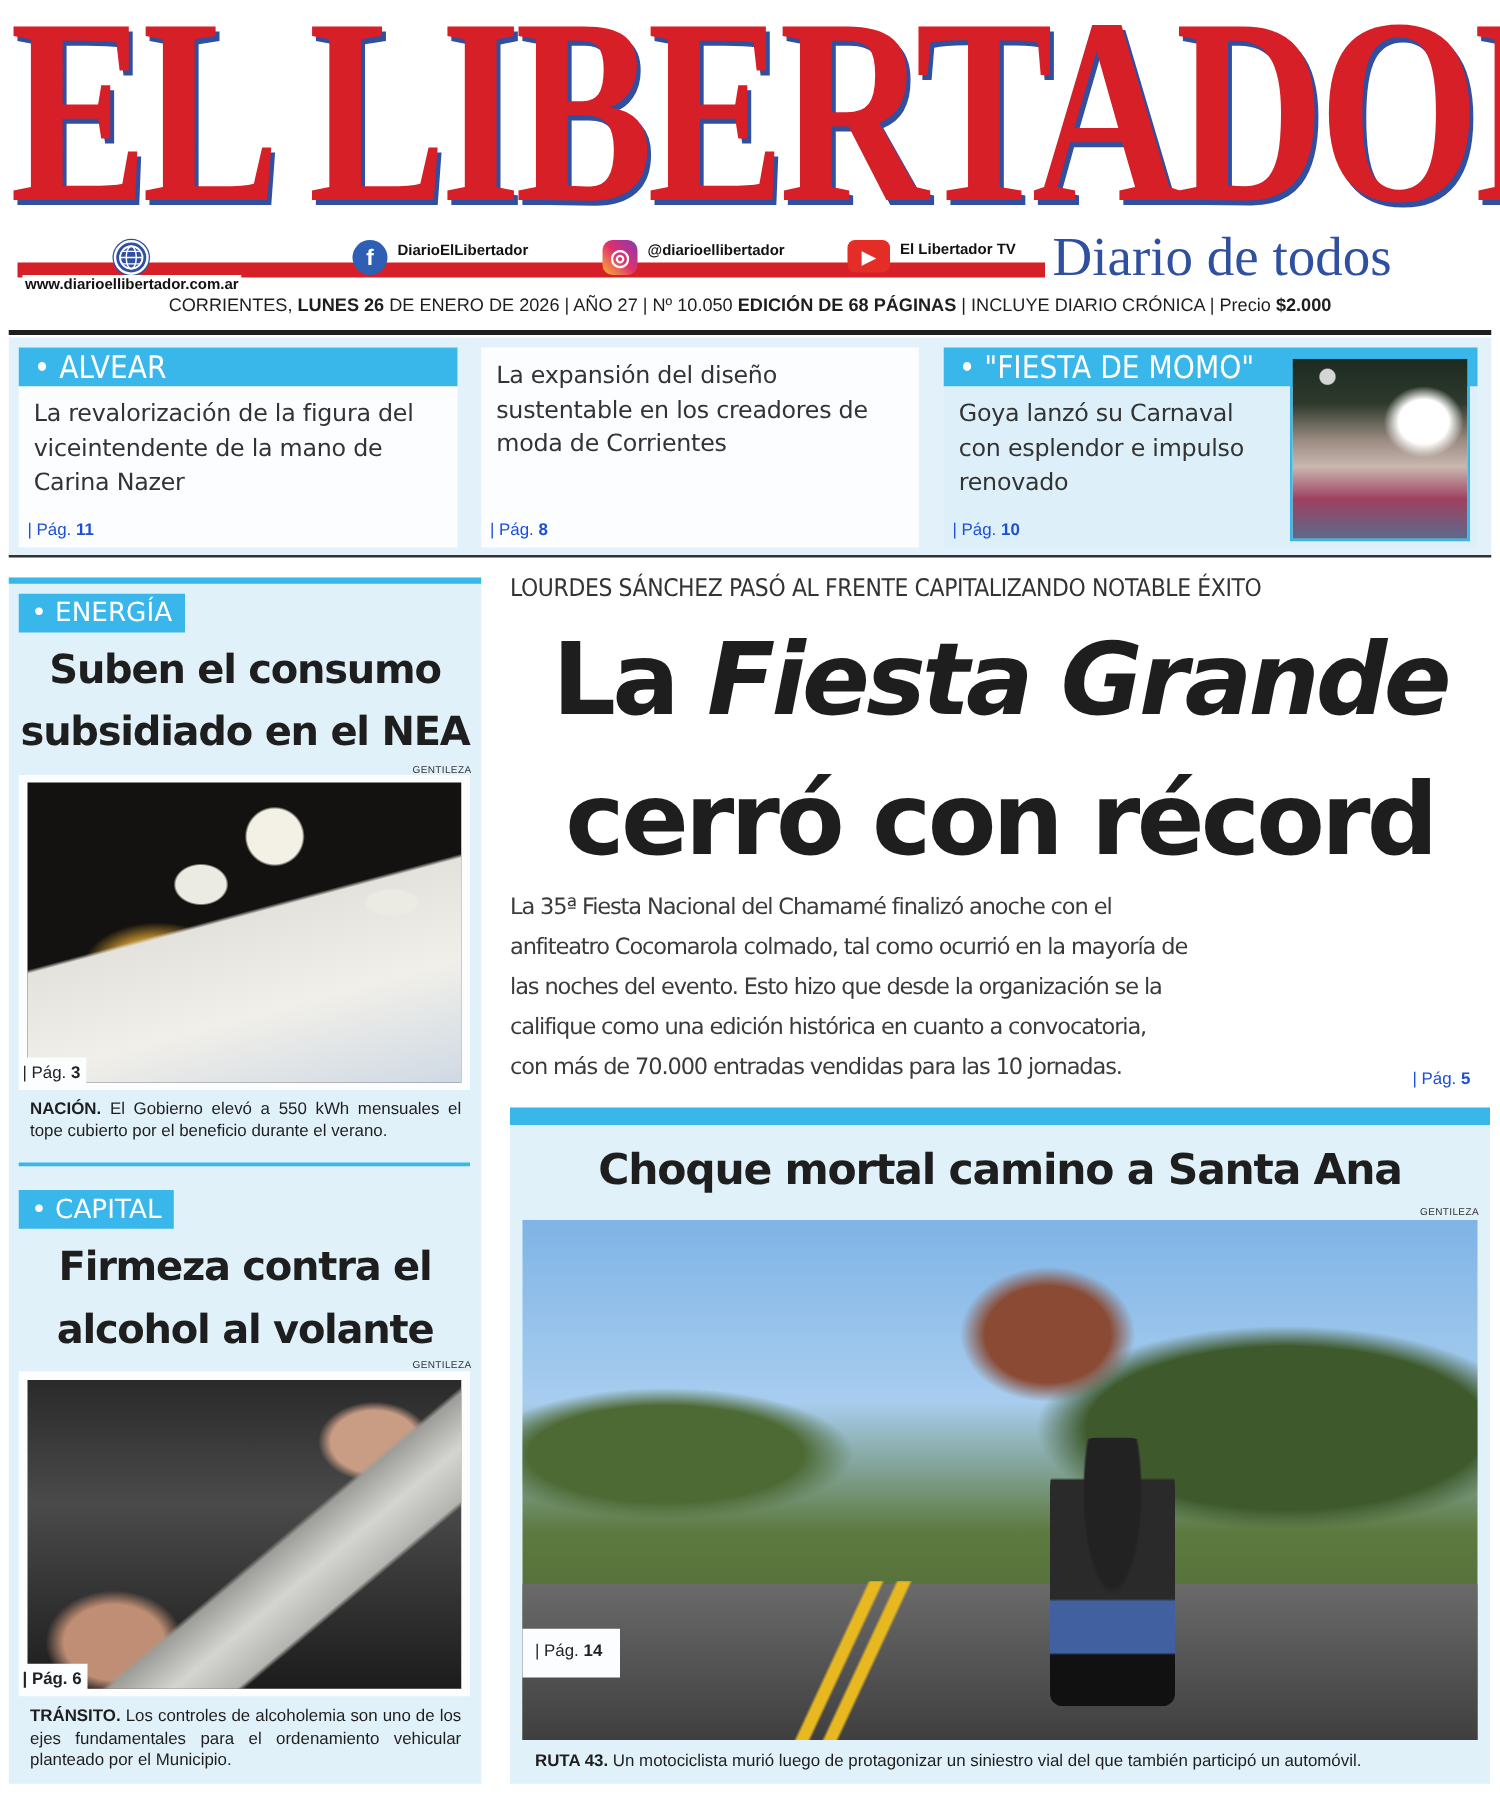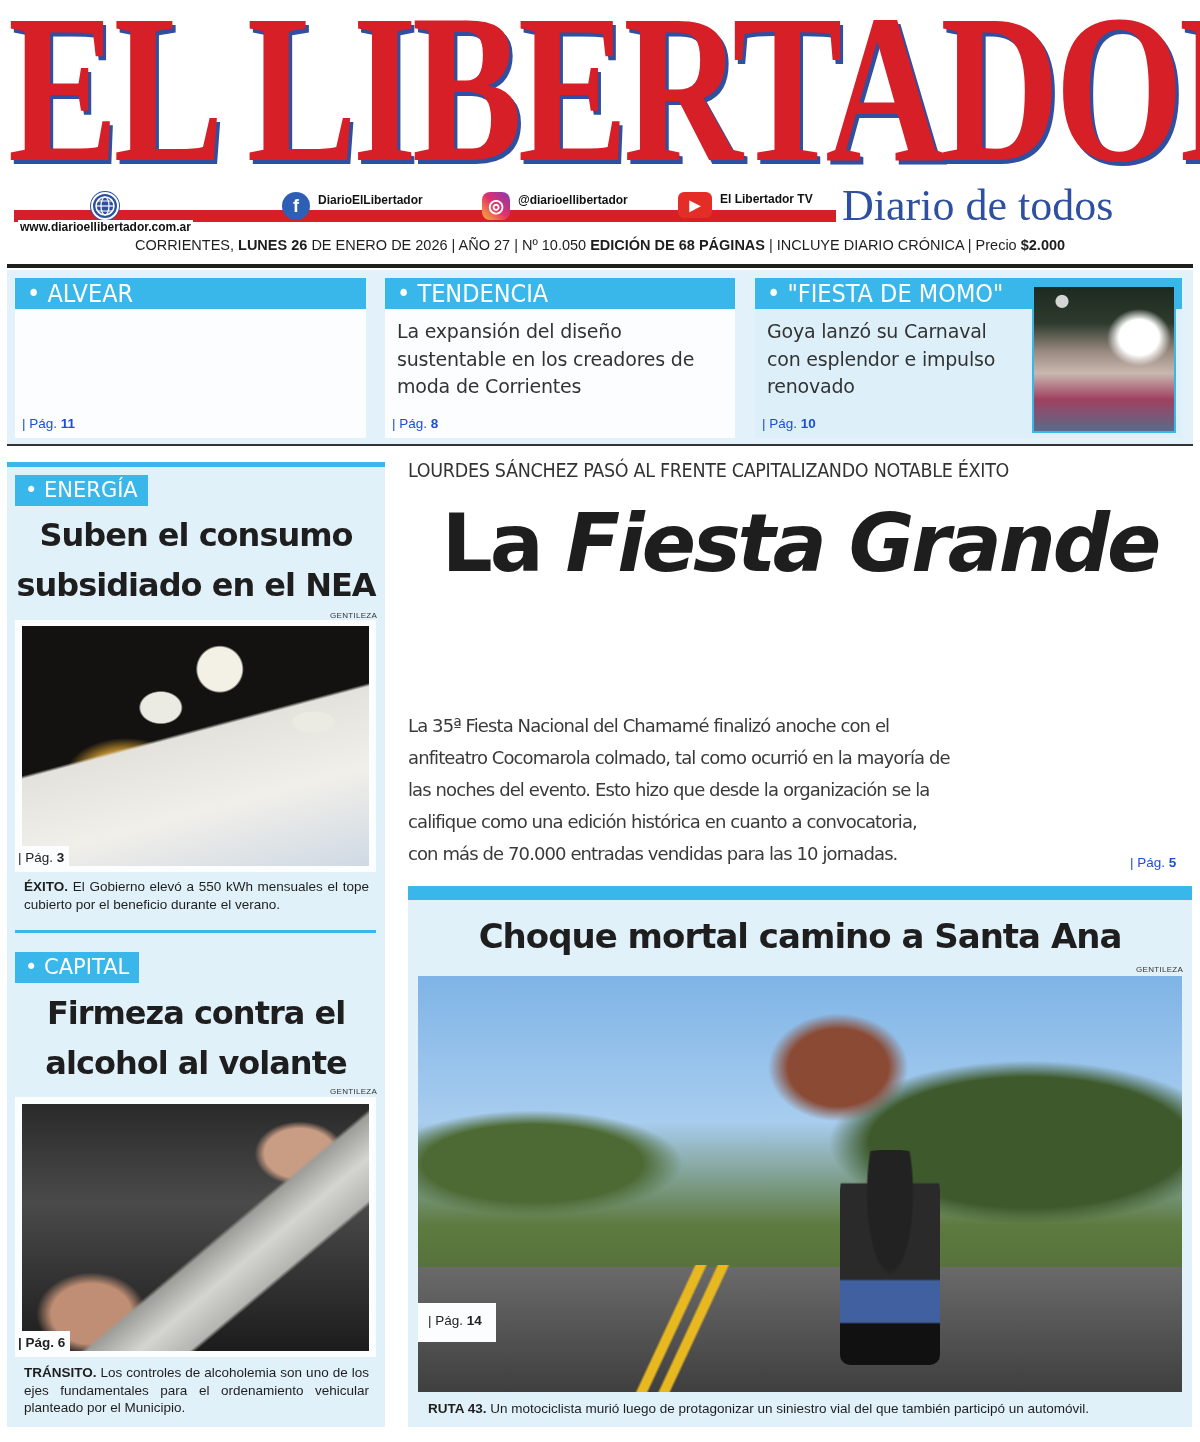--- a/index.html
+++ b/index.html
@@ -207,61 +207,62 @@
   <b>EDICIÓN DE 68 PÁGINAS</b>
   <span>| INCLUYE DIARIO CRÓNICA | Precio</span>
   <b>$2.000</b>
 </div>
 <div class="rule-thick"></div>
 
 <div class="teaser-strip"></div>
 
 <div class="teaser" style="left:15px; width:351px;">
   <div class="kicker-bar">• ALVEAR</div>
+  <div class="teaser-text">La revalorización de la figura del viceintendente de la mano de Carina Nazer</div>
 </div>
 <div class="pag" style="left:22px; top:416px;"><span>| Pág.</span> <b>11</b></div>
 
 <div class="teaser" style="left:385px; width:350px;">
-  <div class="kicker-bar">• TENDENCIA</div>
   <div class="teaser-text">La expansión del diseño sustentable en los creadores de moda de Corrientes</div>
 </div>
 <div class="pag" style="left:392px; top:416px;"><span>| Pág.</span> <b>8</b></div>
 
 <div class="teaser t3" style="left:755px; width:427px;">
   <div class="kicker-bar">• "FIESTA DE MOMO"</div>
   <div class="teaser-text" style="width:275px;">Goya lanzó su Carnaval con esplendor e impulso renovado</div>
 </div>
 <div class="pag" style="left:762px; top:416px;"><span>| Pág.</span> <b>10</b></div>
 <div class="teaser-photo"></div>
 
 <div class="left-col"></div>
 <div class="left-rule"></div>
 
 <div class="left-kicker" style="left:15px; top:475px;">• ENERGÍA</div>
 <div class="left-headline" style="top:510px;">Suben el consumo subsidiado en el NEA</div>
 <div class="credit" style="left:330px; top:611px;">GENTILEZA</div>
 <div class="photo-frame" style="left:15px; top:620px; width:361px; height:252px;"></div>
 <div class="photo-bulbs"></div>
 <div class="pag-box" style="left:15px; top:846px;"><span>| Pág.</span> <b>3</b></div>
-<div class="caption" style="left:24px; top:878px; width:345px;"><b>ÉXITO.</b> <span>El Gobierno elevó a 550 kWh mensuales el tope cubierto por el beneficio durante el verano.</span></div>
+<div class="caption" style="left:24px; top:878px; width:345px;"><b>NACIÓN.</b> <span>El Gobierno elevó a 550 kWh mensuales el tope cubierto por el beneficio durante el verano.</span></div>
 
 <div class="left-rule-2"></div>
 
 <div class="left-kicker" style="left:15px; top:952px;">• CAPITAL</div>
 <div class="left-headline" style="top:988px;">Firmeza contra el alcohol al volante</div>
 <div class="credit" style="left:330px; top:1087px;">GENTILEZA</div>
 <div class="photo-frame" style="left:15px; top:1097px; width:361px; height:260px;"></div>
 <div class="photo-alcohol"></div>
 <div class="pag-box" style="left:15px; top:1331px;font-weight:bold;"><span>| Pág.</span> <b>6</b></div>
 <div class="caption" style="left:24px; top:1364px; width:345px;"><b>TRÁNSITO.</b> <span>Los controles de alcoholemia son uno de los ejes fundamentales para el ordenamiento vehicular planteado por el Municipio.</span></div>
 
 <div class="overline">LOURDES SÁNCHEZ PASÓ AL FRENTE CAPITALIZANDO NOTABLE ÉXITO</div>
 <div class="main-headline">
   <span>La</span>
   <i>Fiesta Grande</i><br>
+  <span>cerró con récord</span>
 </div>
 <div class="main-body">La 35ª Fiesta Nacional del Chamamé finalizó anoche con el
 anfiteatro Cocomarola colmado, tal como ocurrió en la mayoría de
 las noches del evento. Esto hizo que desde la organización se la
 califique como una edición histórica en cuanto a convocatoria,
 con más de 70.000 entradas vendidas para las 10 jornadas.</div>
 <div class="pag" style="left:1130px; top:855px;"><span>| Pág.</span> <b>5</b></div>
 
 <div class="story2-bg"></div>
 <div class="story2-rule"></div>

